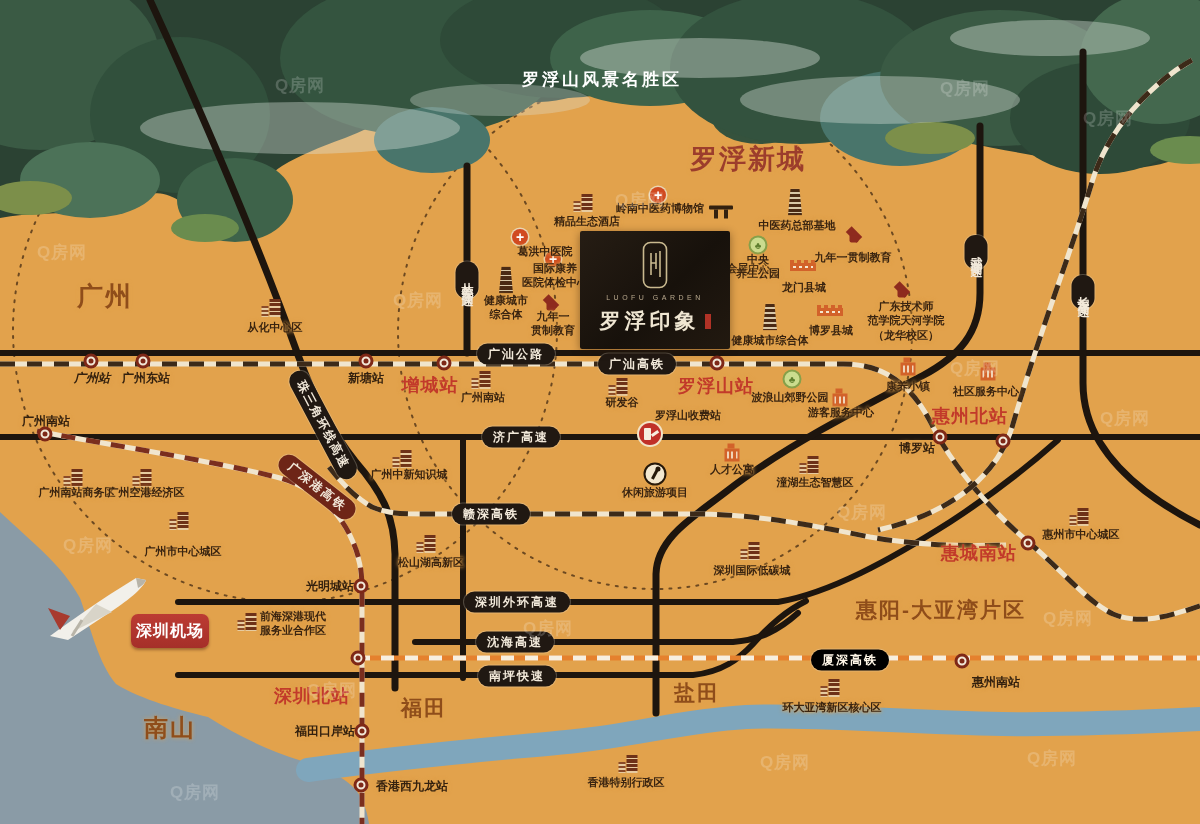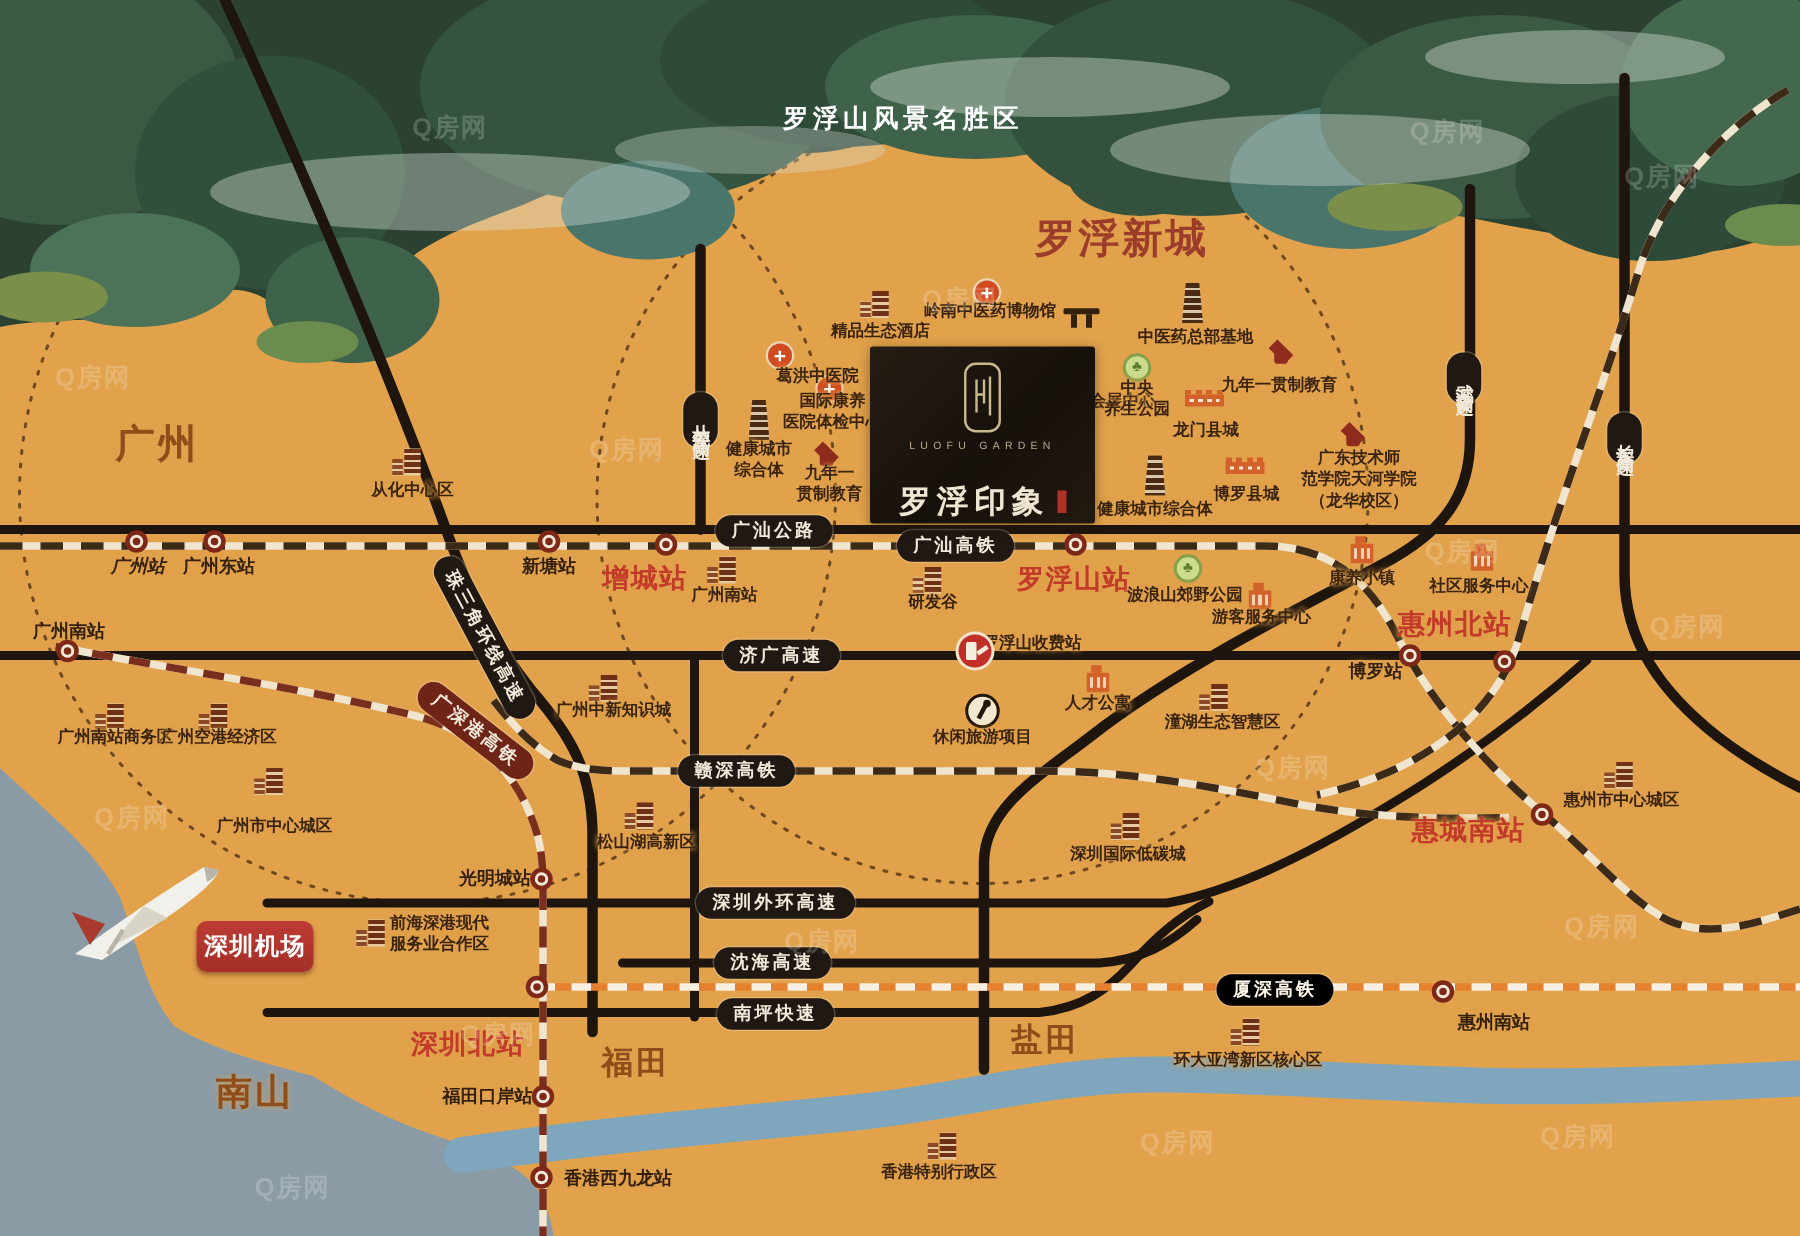--- a/index.html
+++ b/index.html
@@ -74,21 +74,21 @@
   .i-leisure::after{content:"";position:absolute;left:8px;top:4px;width:2.5px;height:11px;background:#241709;transform:rotate(28deg);}
   .i-leisure::before{content:"";position:absolute;left:10px;top:2px;width:5px;height:5px;border-radius:50%;background:#241709;}
 
   
   #logo{position:absolute;left:580px;top:231px;width:150px;height:118px;z-index:5;
         background:linear-gradient(135deg,#261D14 0%,#17110B 55%,#221910 100%);
         border-radius:2px;display:flex;flex-direction:column;align-items:center;justify-content:flex-start;
         box-shadow:0 2px 8px rgba(40,20,5,.45);}
   #logo .seal{margin-top:10px;}
   #logo .en{margin-top:5px;color:#B9A98E;font-size:7px;letter-spacing:3.5px;white-space:nowrap;}
-  #logo .cn{margin-top:19px;color:#EFE6D2;font-size:21px;font-weight:bold;letter-spacing:4px;
+  #logo .cn{margin-top:6px;color:#EFE6D2;font-size:21px;font-weight:bold;letter-spacing:4px;
         display:flex;align-items:center;}
   #logo .cn::after{content:"";display:inline-block;width:6px;height:15px;background:#B03226;margin-left:5px;}
 
   
   #airport-banner{position:absolute;left:131px;top:614px;width:78px;height:34px;z-index:6;
         background:linear-gradient(#BC3B33,#A52F29);border-radius:7px;color:#FFF;font-size:16px;
         font-weight:bold;display:flex;align-items:center;justify-content:center;letter-spacing:1px;
         box-shadow:0 2px 3px rgba(60,20,10,.4);}
   #plane{position:absolute;left:42px;top:558px;z-index:6;}
 
@@ -190,20 +190,21 @@
     <path d="M94,20 L104,22 C103,25 100,28 96,30 Z" fill="#B8B4A8"></path>
     <path d="M40,62 L30,78" stroke="#B8B4A8" stroke-width="3" fill="none"></path>
   </svg>
   <div id="airport-banner">深圳机场</div>
 
 <div class="area" style="left: 105px; top: 296px; font-size: 26px; color: rgb(143, 77, 26);">广州</div>
     <div class="area" style="left: 748px; top: 159px; font-size: 27px; color: rgb(156, 61, 44);">罗浮新城</div>
     <div class="area" style="left: 170px; top: 728px; font-size: 24px; color: rgb(143, 77, 26);">南山</div>
     <div class="area" style="left: 424px; top: 708px; font-size: 21px; color: rgb(143, 77, 26);">福田</div>
     <div class="area" style="left: 697px; top: 693px; font-size: 21px; color: rgb(143, 77, 26);">盐田</div>
+    <div class="area" style="left: 941px; top: 610px; font-size: 21px; color: rgb(143, 77, 26);">惠阳-大亚湾片区</div>
     <div class="st dk" style="left: 92px; top: 378px; font-style: italic;">广州站</div>
     <div class="st dk" style="left: 146px; top: 378px;">广州东站</div>
     <div class="st dk" style="left: 366px; top: 378px;">新塘站</div>
     <div class="st red" style="left: 430px; top: 385px;">增城站</div>
     <div class="st red" style="left: 716px; top: 386px;">罗浮山站</div>
     <div class="st dk" style="left: 46px; top: 421px;">广州南站</div>
     <div class="st dk" style="left: 330px; top: 586px;">光明城站</div>
     <div class="st red" style="left: 312px; top: 696px;">深圳北站</div>
     <div class="st dk" style="left: 325px; top: 731px;">福田口岸站</div>
     <div class="st dk" style="left: 412px; top: 786px;">香港西九龙站</div>
@@ -241,21 +242,21 @@
     <div class="poi" style="left: 521px; top: 251px; margin-left: 24px;">葛洪中医院</div>
     <div class="poi" style="left: 555px; top: 275px;">国际康养
 医院体检中心</div>
     <div class="poi" style="left: 506px; top: 307px;">健康城市
 综合体</div>
     <div class="poi" style="left: 553px; top: 323px;">九年一
 贯制教育</div>
     <div class="poi" style="left: 275px; top: 327px;">从化中心区</div>
     <div class="poi" style="left: 483px; top: 397px;">广州南站</div>
     <div class="poi" style="left: 622px; top: 402px;">研发谷</div>
-    <div class="poi" style="left: 688px; top: 429px; text-align: right;">罗浮山收费站</div>
+    <div class="poi" style="left: 688px; top: 415px; text-align: right;">罗浮山收费站</div>
     <div class="poi" style="left: 732px; top: 469px;">人才公寓</div>
     <div class="poi" style="left: 655px; top: 492px;">休闲旅游项目</div>
     <div class="poi" style="left: 409px; top: 474px;">广州中新知识城</div>
     <div class="poi" style="left: 77px; top: 492px;">广州南站商务区</div>
     <div class="poi" style="left: 146px; top: 492px;">广州空港经济区</div>
     <div class="poi" style="left: 183px; top: 537px; margin-top: 14px;">广州市中心城区</div>
     <div class="poi" style="left: 431px; top: 562px;">松山湖高新区</div>
     <div class="poi" style="left: 815px; top: 482px;">潼湖生态智慧区</div>
     <div class="poi" style="left: 752px; top: 570px;">深圳国际低碳城</div>
     <div class="poi" style="left: 1081px; top: 534px;">惠州市中心城区</div>

